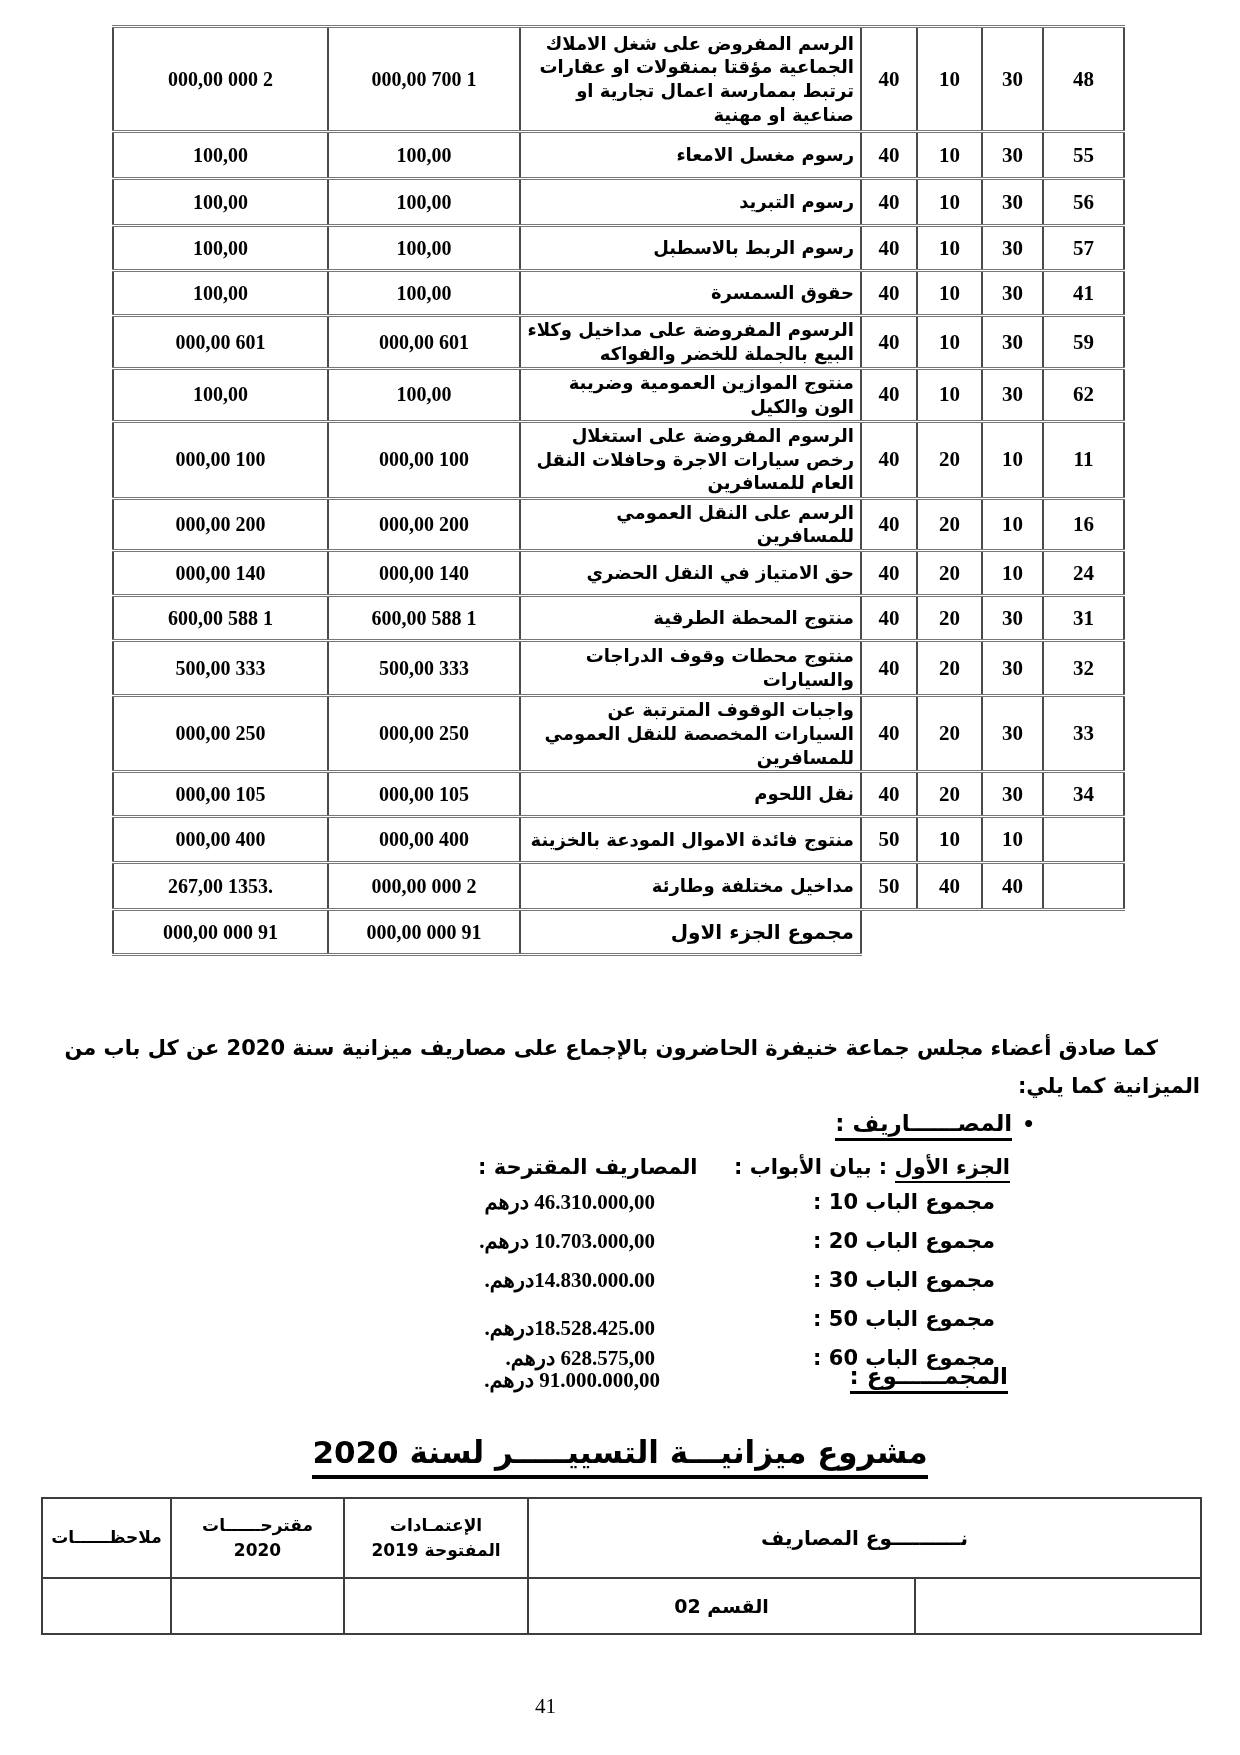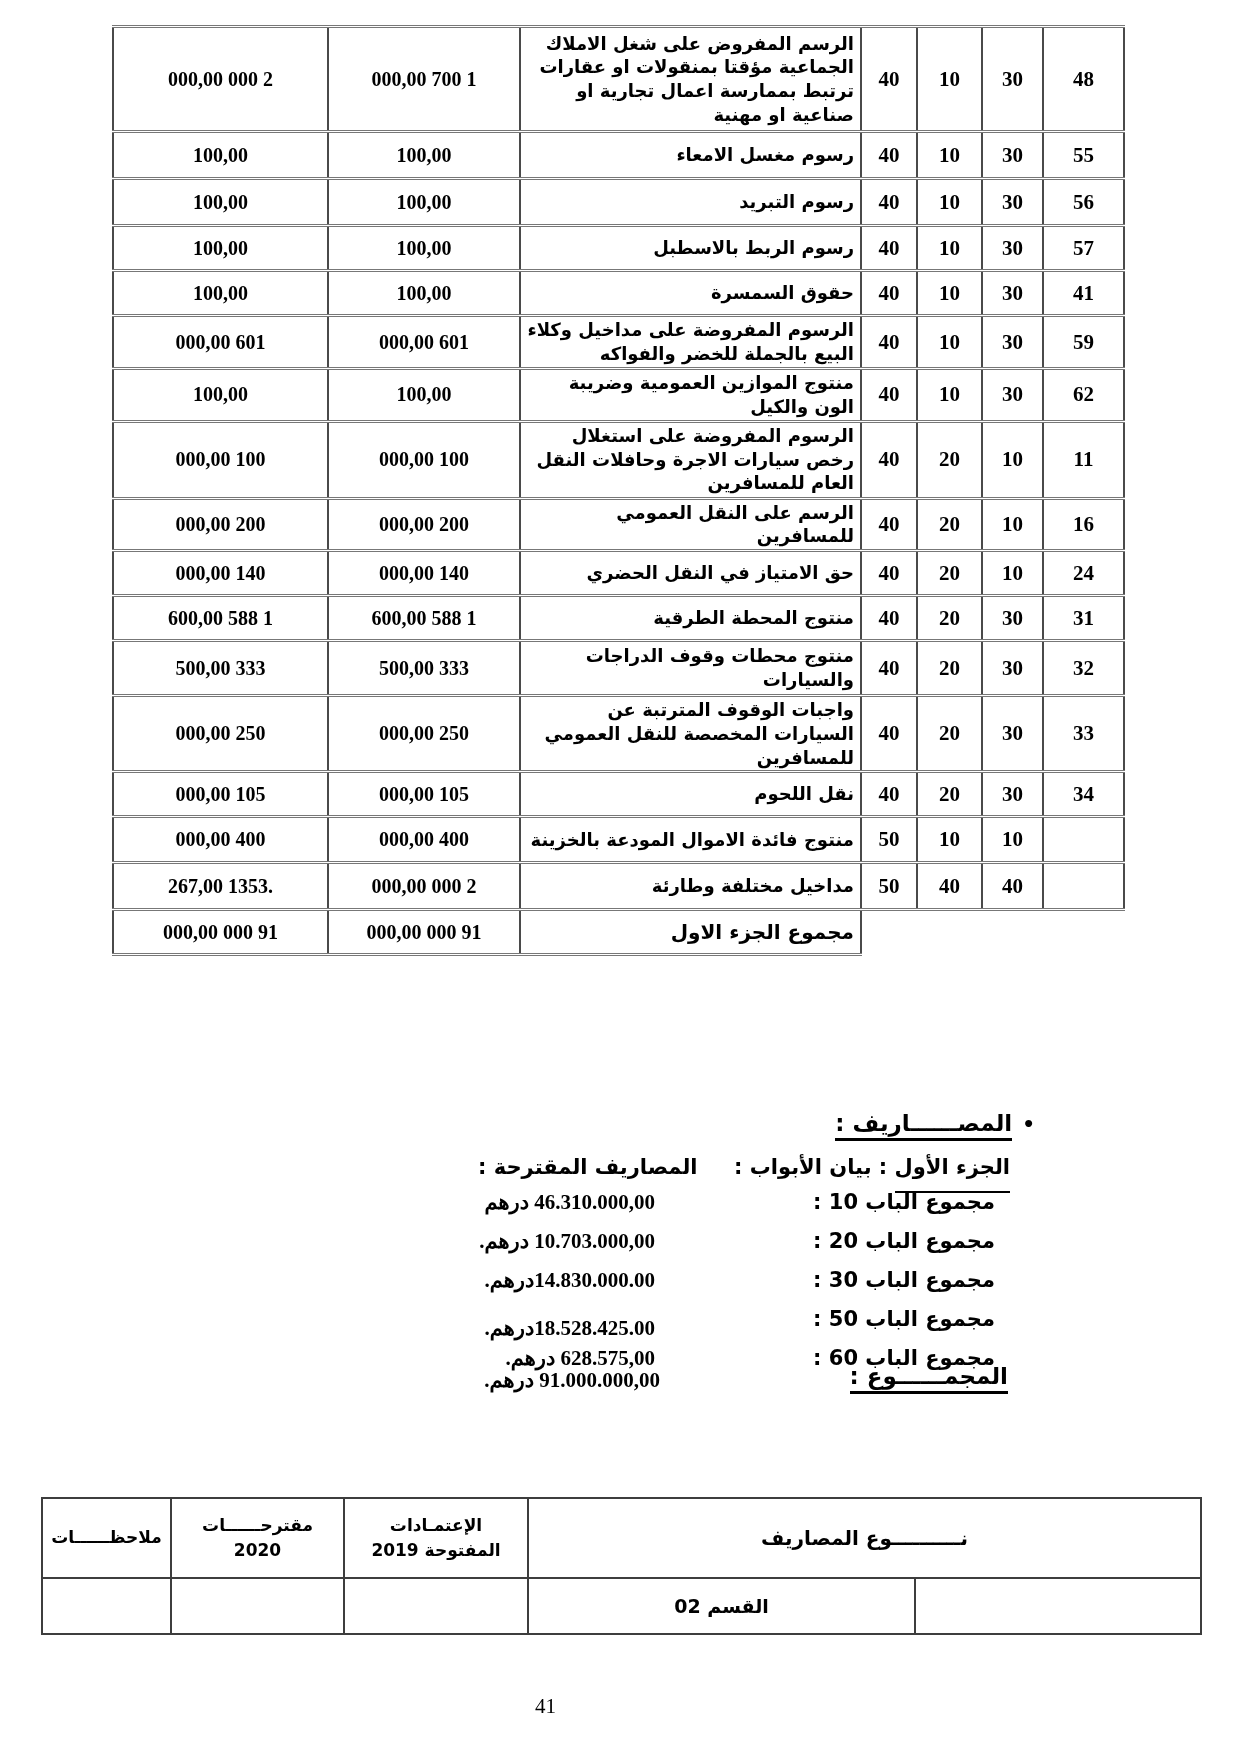--- a/index.html
+++ b/index.html
@@ -31,21 +31,21 @@
   #t1body tr:nth-child(13) td{height:53px}
   #t1body tr:nth-child(14) td{height:40px}
   #t1body tr:nth-child(15) td{height:41px}
   #t1body tr:nth-child(16) td{height:42px}
   #t1body tr:nth-child(17) td{height:40px}
 
   
   .para{font:bold 21px "DejaVu Sans",sans-serif;line-height:1.8;text-align:right;}
   .indent{text-indent:42px;}
   .u3{border-bottom:3px solid #000;padding-bottom:2px;}
-  .u2{border-bottom:2.5px solid #000;padding-bottom:12px;}
+  .u2{border-bottom:2.5px solid #000;padding-bottom:2px;}
   .bullet-line{font:bold 23px "DejaVu Sans",sans-serif;white-space:nowrap;direction:rtl;}
   .bullet-dot{font-size:20px;margin-left:10px;}
   .chap-head{font:bold 21px "DejaVu Sans",sans-serif;white-space:nowrap;direction:rtl;}
   .chap-label{font:bold 21px "DejaVu Sans",sans-serif;white-space:nowrap;direction:rtl;}
   .chap-value{font:bold 21px "Liberation Serif","DejaVu Serif",serif;white-space:nowrap;direction:rtl;}
 
   
   .sec-title{font:bold 31px "DejaVu Sans",sans-serif;text-align:center;}
   .sec-title span{display:inline-block;border-bottom:4px solid #000;padding-bottom:5px;}
 
@@ -227,20 +227,24 @@
             <td class="ghost"></td>
             <td class="ghost"></td>
             <td class="total-desc">مجموع الجزء الاول</td>
             <td class="amount">91 000 000,00</td>
             <td class="amount">91 000 000,00</td>
           </tr>
         </tbody>
     </table>
   </div>
 
+  <div class="abs para" style="top:1030px;right:40px;width:1160px;">
+    <div class="indent">كما صادق أعضاء مجلس جماعة خنيفرة الحاضرون بالإجماع على مصاريف ميزانية سنة 2020  عن كل باب من</div>
+    <div>الميزانية كما يلي:</div>
+  </div>
 
   <div class="abs bullet-line" style="top:1110px;right:205px;">
     <span class="bullet-dot">•</span><span class="u3">المصــــــاريف :</span>
   </div>
 
   <div class="abs chap-head" style="top:1155px;right:230px;">
     <span class="u2">الجزء الأول</span><span> : بيان الأبواب :</span>
   </div>
   <div class="abs chap-head" style="top:1155px;left:478px;">المصاريف المقترحة :</div>
 
@@ -257,20 +261,23 @@
   <div class="abs chap-value" style="top:1316px;right:585px;">18.528.425.00درهم.</div>
 
   <div class="abs chap-label" style="top:1346px;right:245px;">مجموع الباب 60 :</div>
   <div class="abs chap-value" style="top:1346px;right:585px;">628.575,00  درهم.</div>
 
   <div class="abs chap-label" style="top:1363px;right:232px;font-size:23px;">
     <span class="u3">المجمــــــوع :</span>
   </div>
   <div class="abs chap-value" style="top:1368px;right:580px;">91.000.000,00 درهم.</div>
 
+  <div class="abs sec-title" style="top:1434px;left:45px;width:1150px;">
+    <span>مشروع ميزانيـــة التسييـــــر  لسنة 2020</span>
+  </div>
 
   <div class="abs" style="top:1497px;left:41px;">
     <table class="t2">
       <colgroup>
         <col style="width:49px">
           <col style="width:49px">
           <col style="width:50px">
           <col style="width:49px">
         <col style="width:89px">
           <col style="width:387px">

